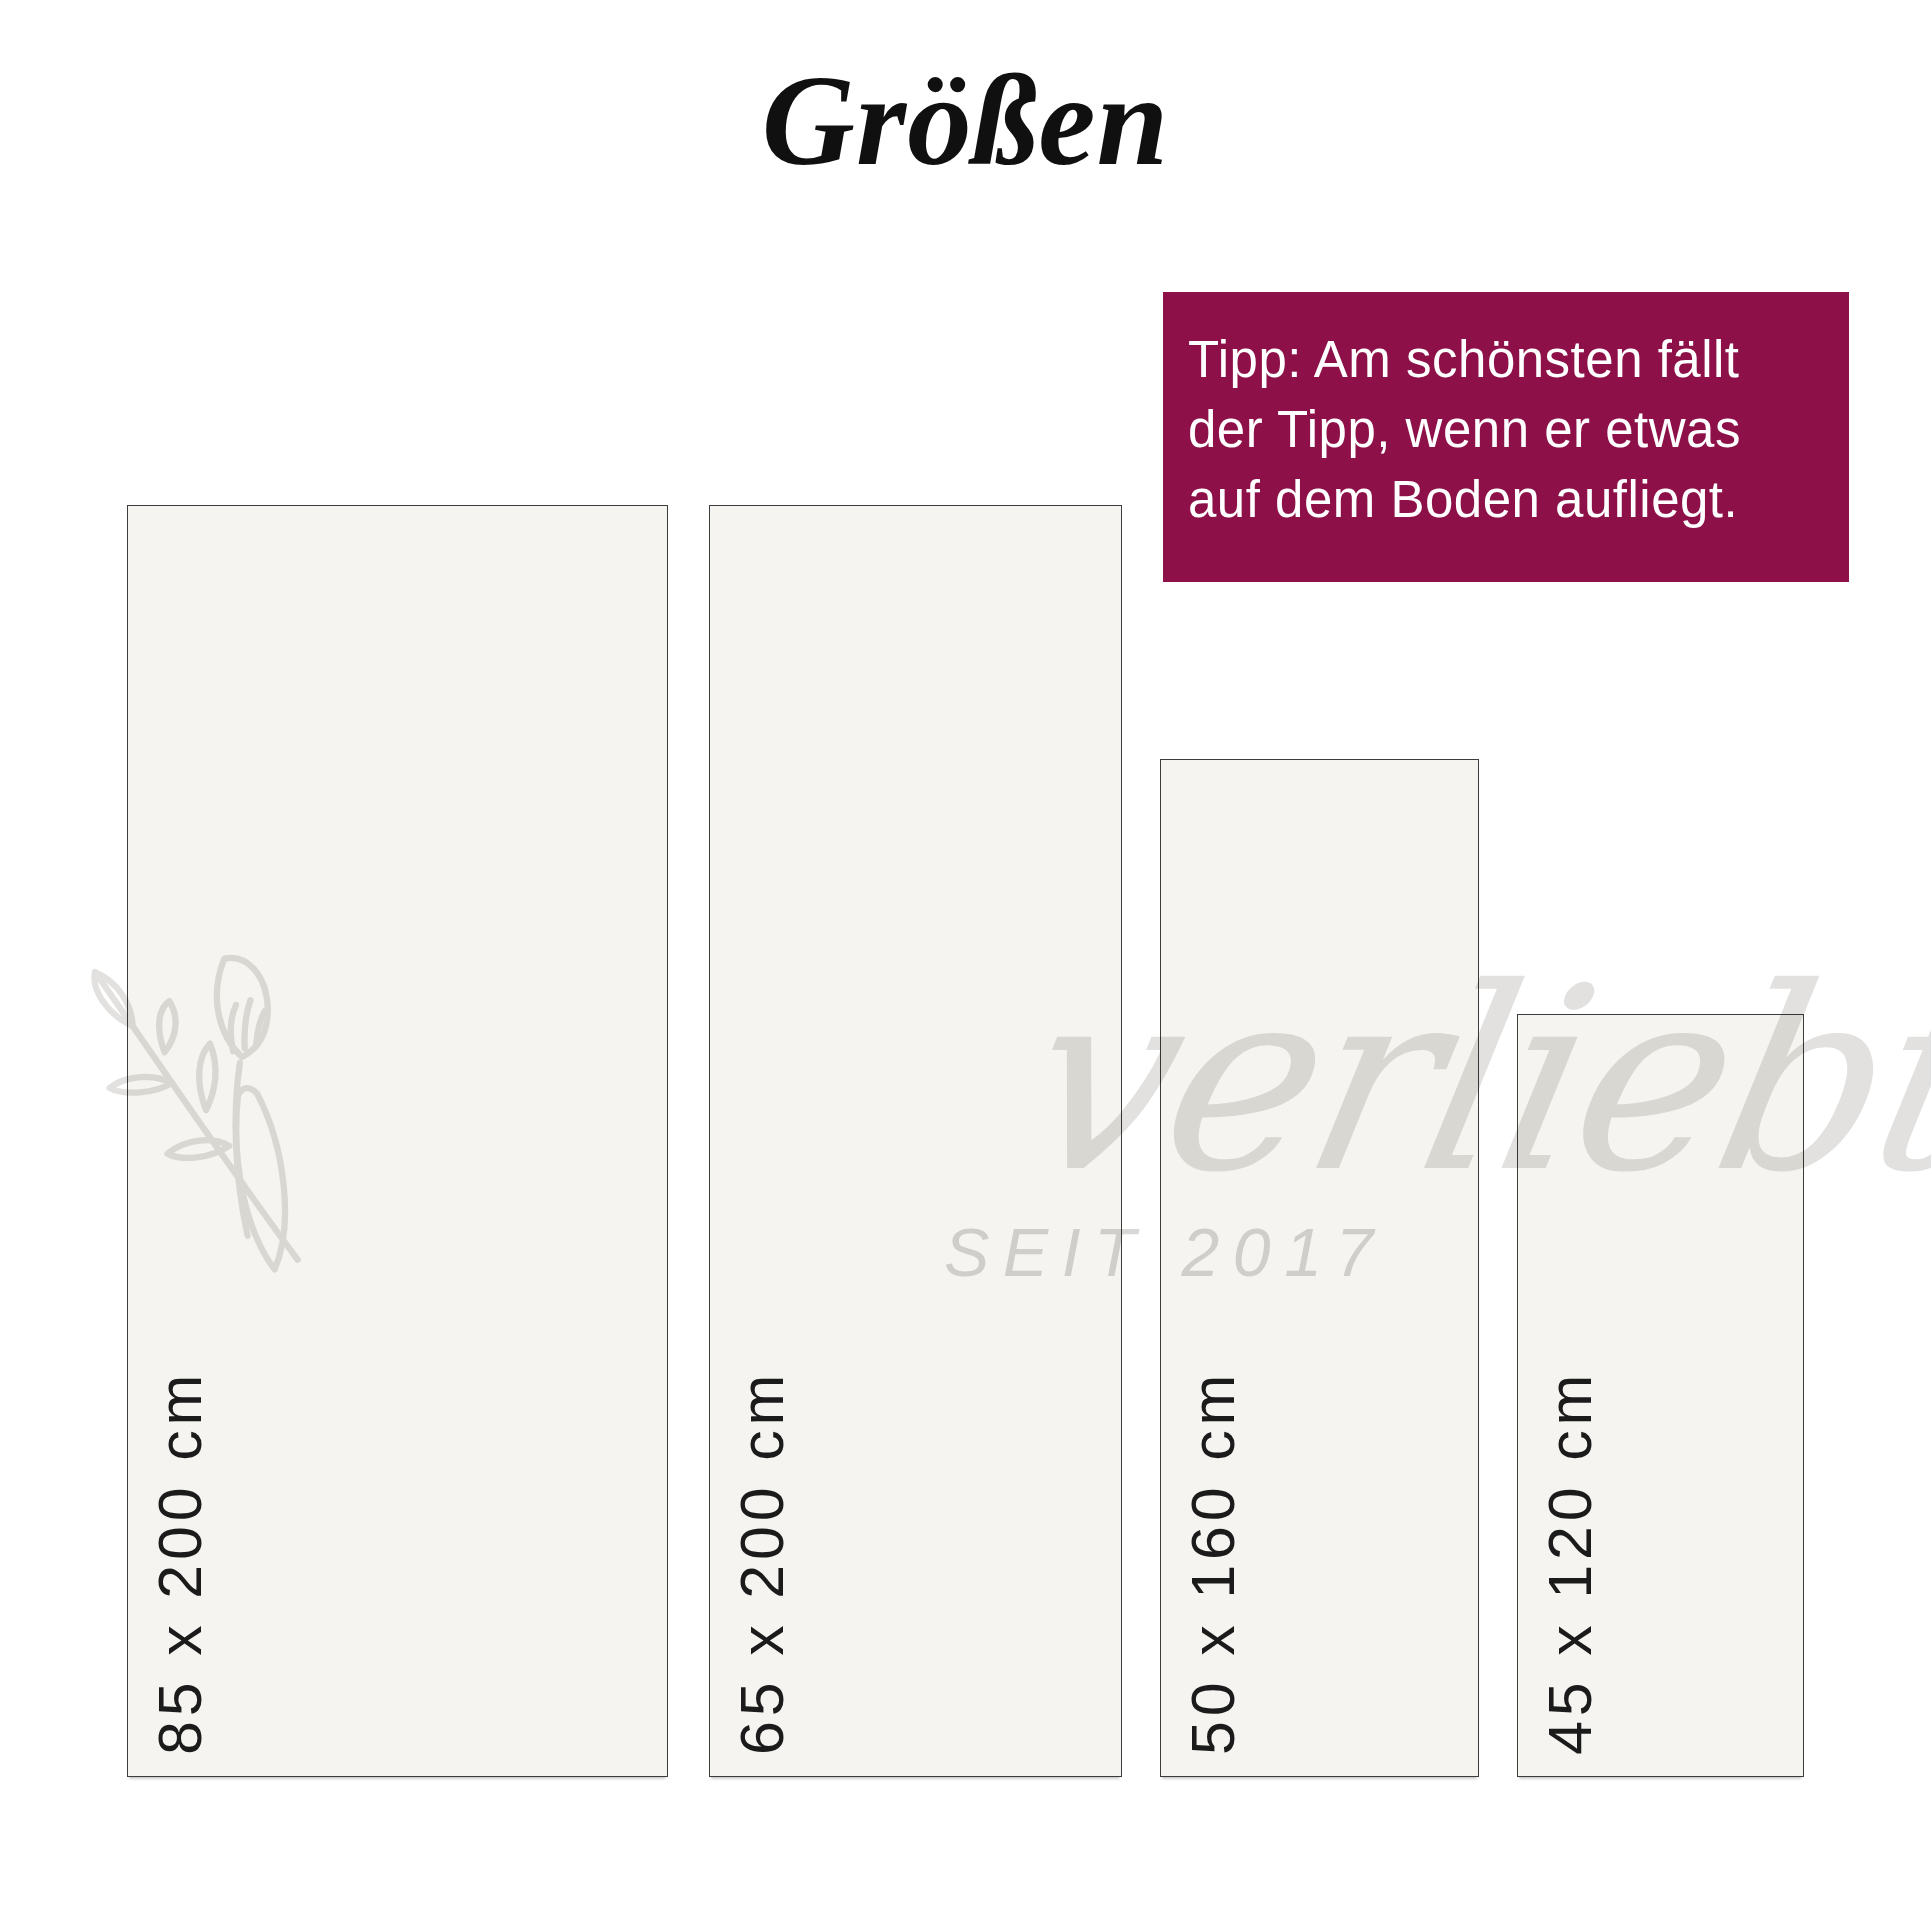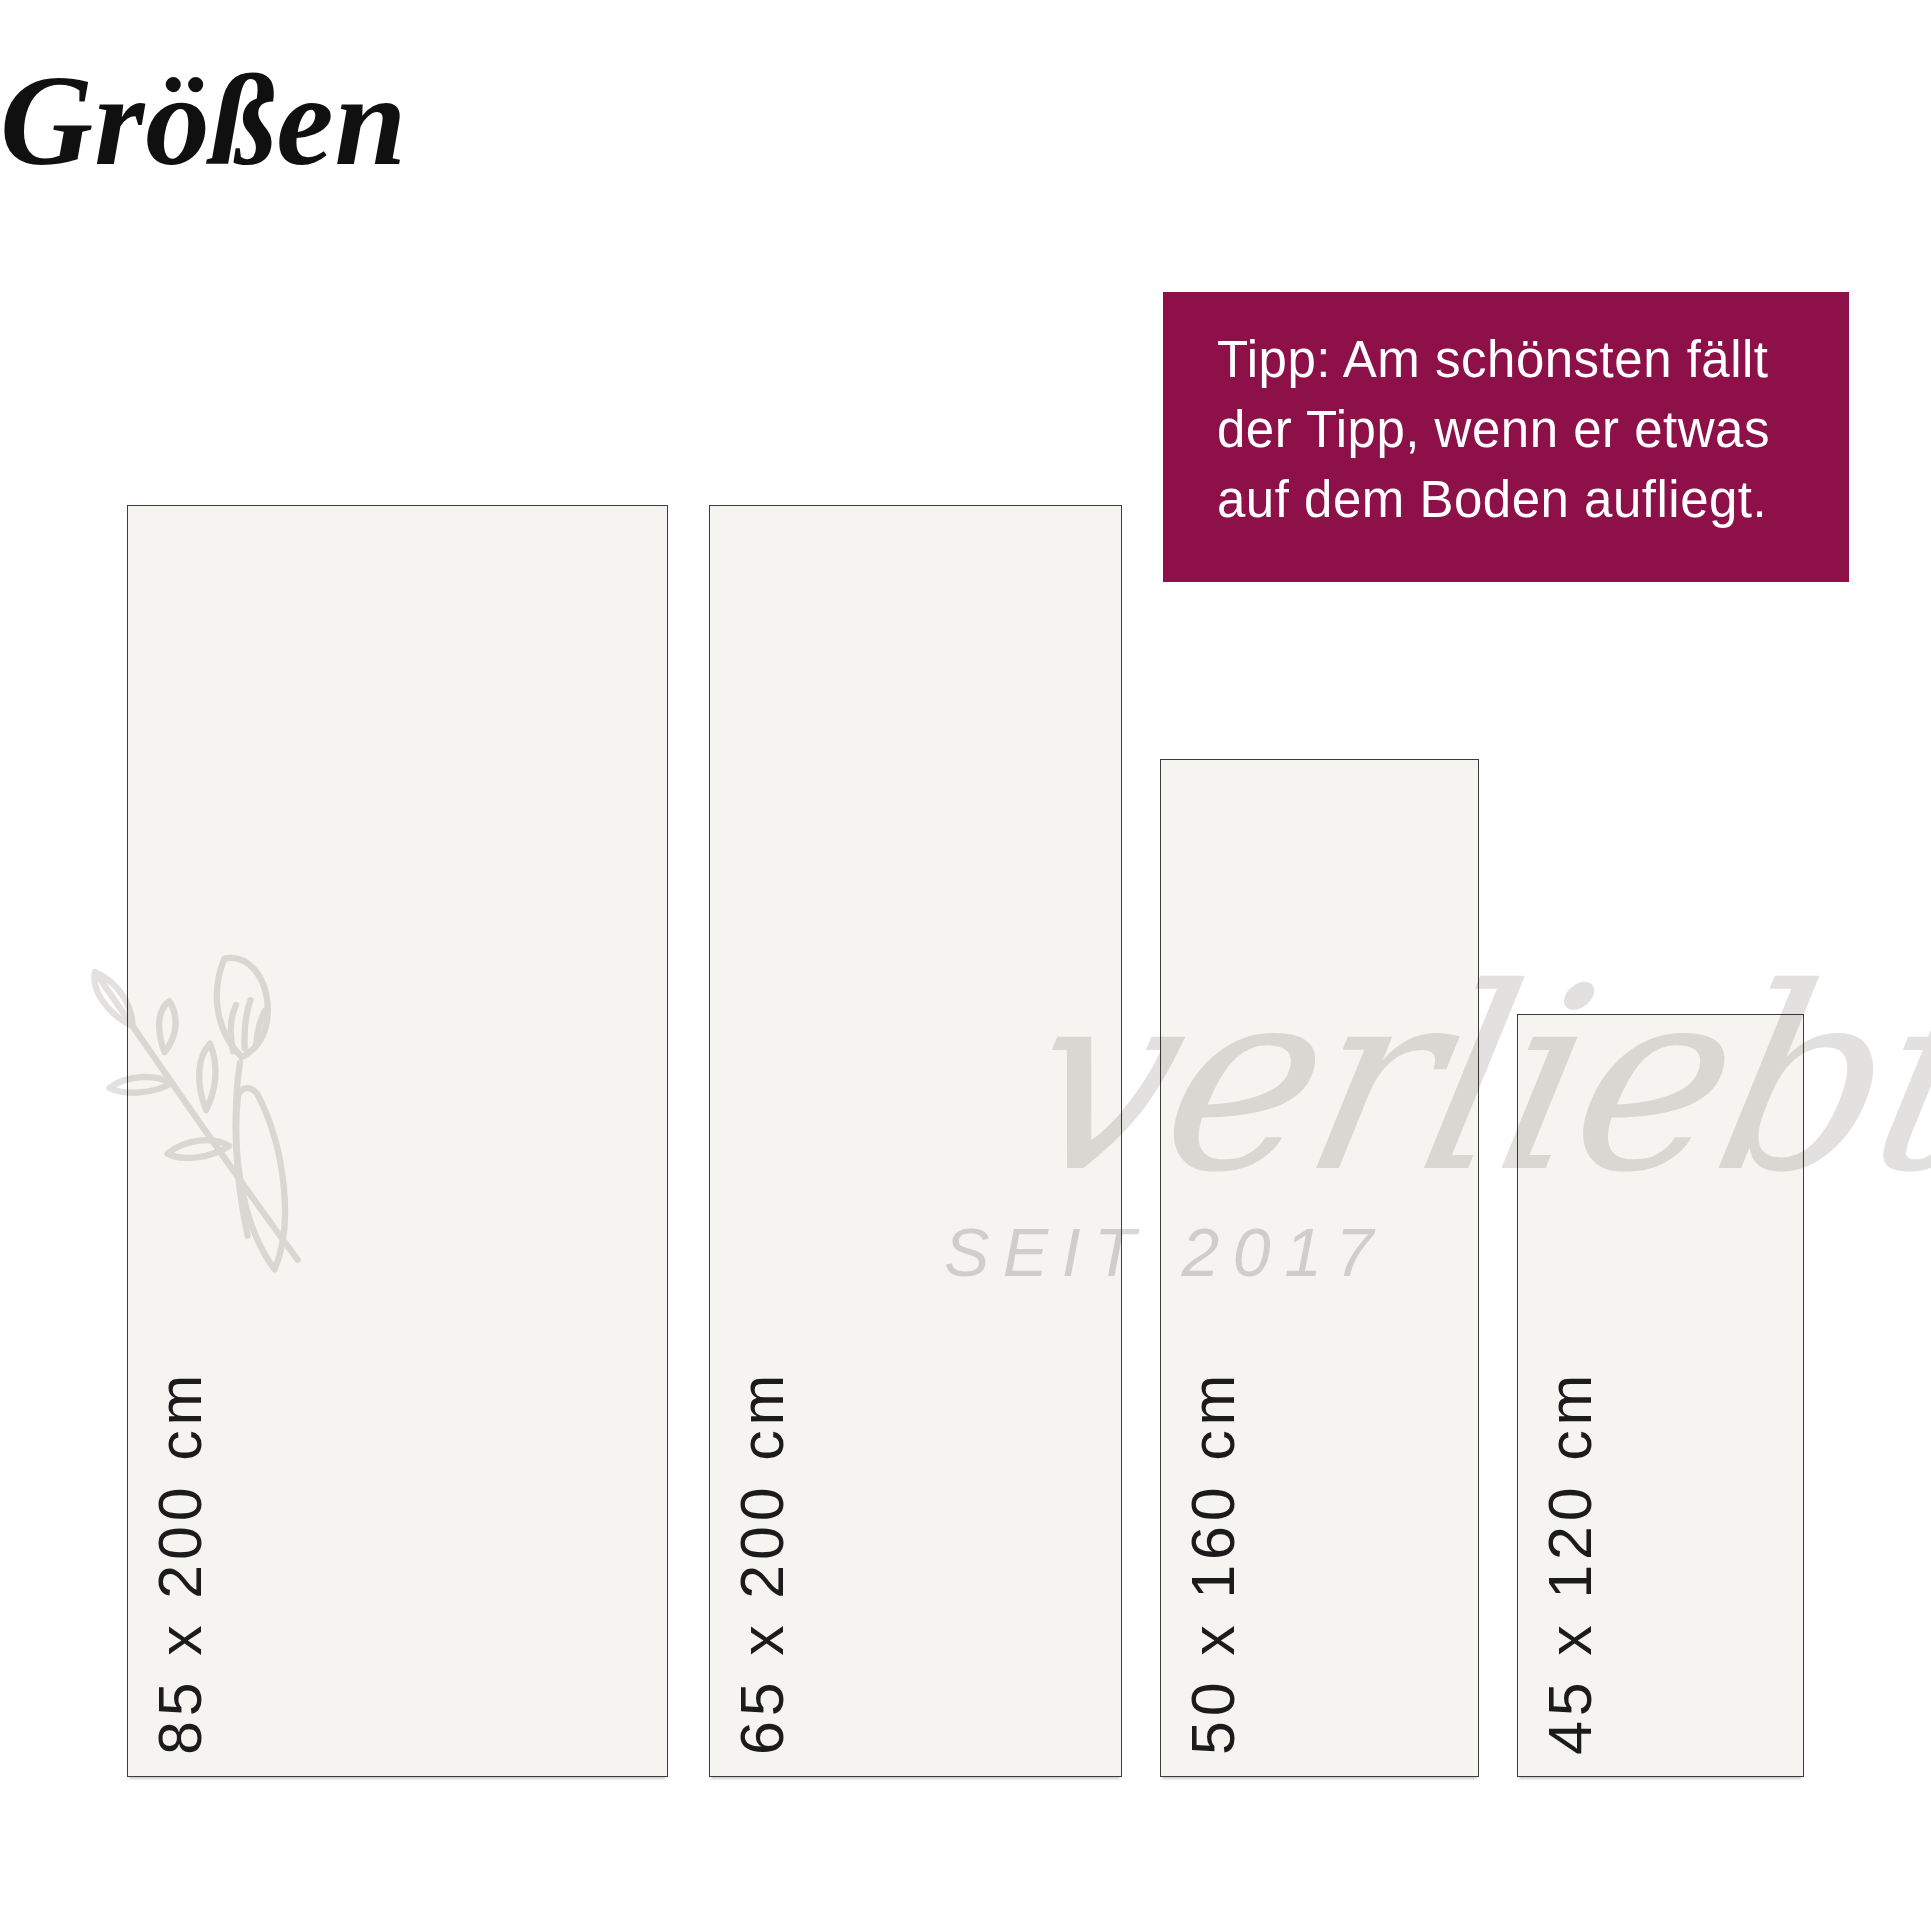--- a/index.html
+++ b/index.html
@@ -3,20 +3,21 @@
 <meta charset="utf-8">
 <style>
   html,body{margin:0;padding:0;background:#ffffff;}
   .canvas{
     position:relative;width:1931px;height:1931px;background:#ffffff;overflow:hidden;
     font-family:"Liberation Sans",sans-serif;
   }
   
   .page-title{
     position:absolute;left:0;right:0;top:56px;margin:0;
+    text-align:center;
     font-family:"Liberation Serif",serif;
     font-style:italic;font-weight:600;
     font-size:129px;line-height:1;
     color:#101010;letter-spacing:1px;
   }
   
   .watermark{position:absolute;inset:0;pointer-events:none;mix-blend-mode:multiply;z-index:2;}
   .branch-icon{position:absolute;left:68px;top:941px;width:251px;height:348px;}
   .branch-icon path,.branch-icon ellipse{fill:none;stroke:#e2e1df;stroke-width:6.5;stroke-linecap:round;stroke-linejoin:round;}
   .brand-serif{
@@ -35,21 +36,21 @@
   .brand-tagline{
     position:absolute;left:944px;top:1218px;
     font-family:"Liberation Sans",sans-serif;font-style:italic;
     font-size:68px;line-height:1;color:#d9d8d6;
     letter-spacing:13.5px;white-space:nowrap;
   }
   
   .tip-box{
     position:absolute;left:1163px;top:292px;width:686px;height:290px;
     background:#8d1049;color:#ffffff;z-index:4;
-    box-sizing:border-box;padding:33px 54px;
+    box-sizing:border-box;padding:33px 25px;
   }
   .tip-line{
     font-size:51px;line-height:70px;letter-spacing:0.5px;white-space:nowrap;
   }
   
   .size-rect{
     position:absolute;box-sizing:border-box;
     background:#f5f4f1;
     border:1.9px solid #3c3c3c;
     box-shadow:0 3.9px 2.9px -1.9px rgba(0,0,0,0.3);

